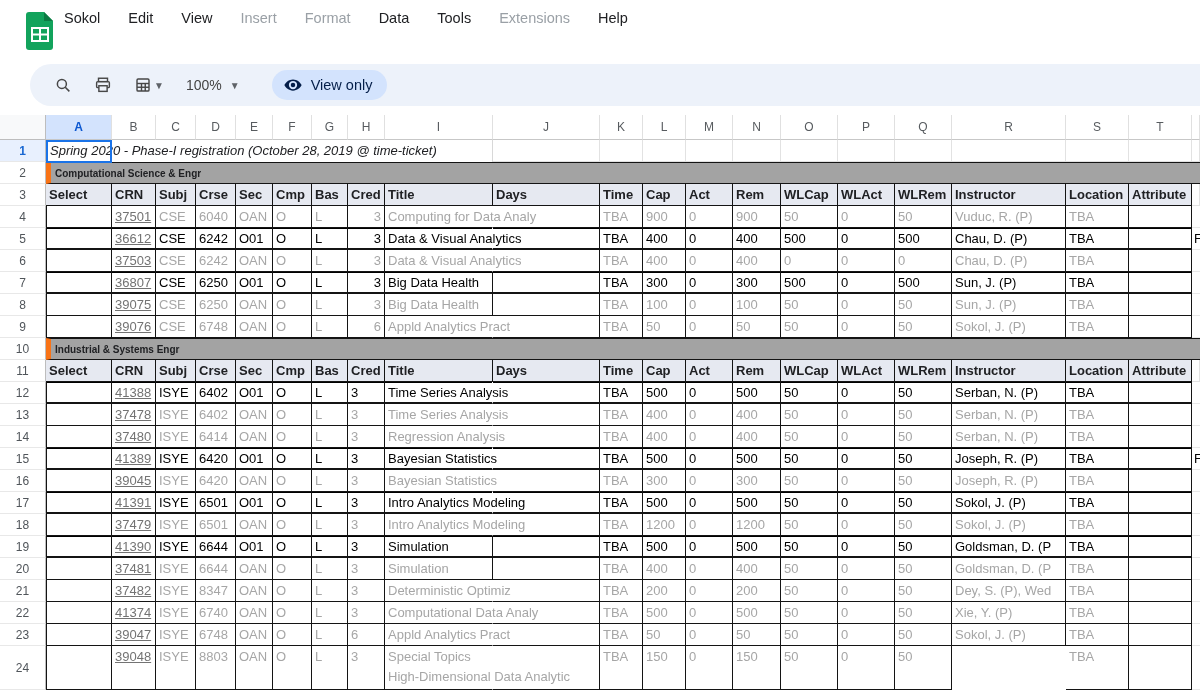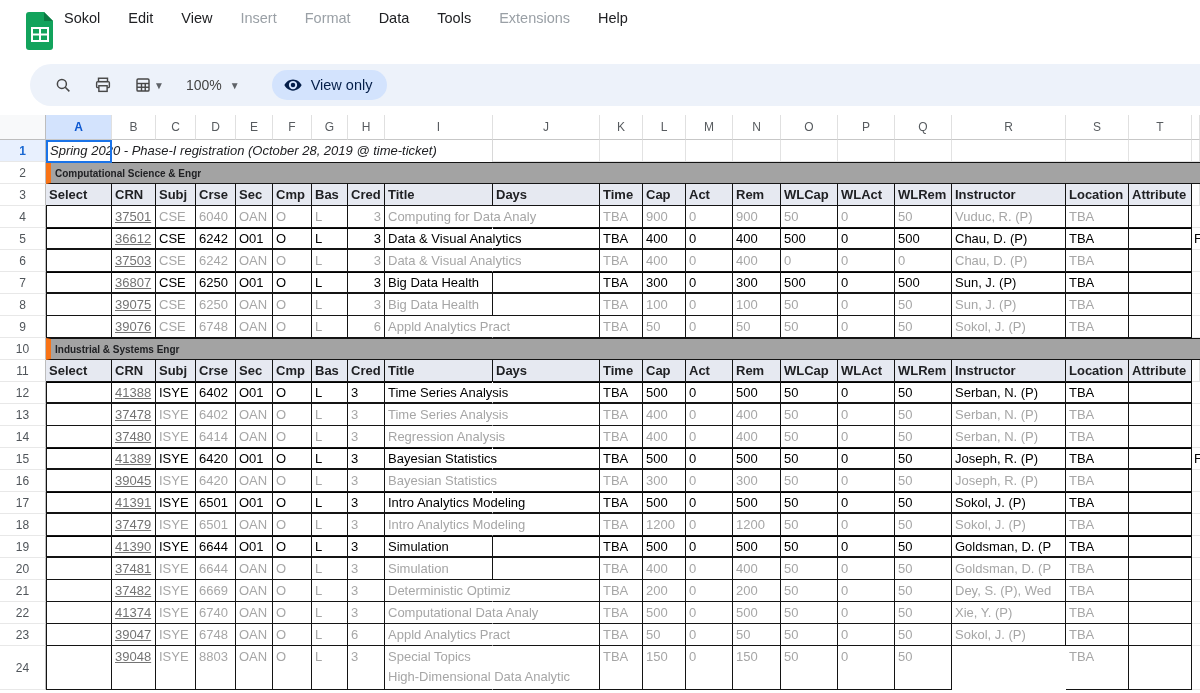--- a/index.html
+++ b/index.html
@@ -619,21 +619,21 @@
         <div class="cell instructor" style="width: 114px;">Goldsman, D. (P</div>
         <div class="cell location" style="width: 63px;">TBA</div>
         <div class="cell attribute" style="width: 63px;"></div>
         <div class="edge" style="width: 8px; color: rgb(166, 166, 166);"></div>
       </div>
       <div class="row dim">
         <div class="gut">21</div>
         <div class="cell select first" style="width: 66px;"></div>
         <div class="cell crn" style="width: 44px;"><span class="crn-link">37482</span></div>
         <div class="cell subj" style="width: 40px;">ISYE</div>
-        <div class="cell crse" style="width: 40px;">6669</div>
+        <div class="cell crse" style="width: 40px;">8347</div>
         <div class="cell sec" style="width: 37px;">OAN</div>
         <div class="cell cmp" style="width: 39px;">O</div>
         <div class="cell bas" style="width: 36px;">L</div>
         <div class="cell cred" style="width: 37px;">3</div>
         <div class="cell title noclip" style="width: 108px;">
           <span>Deterministic Optimiz</span>
         </div>
         <div class="cell days" style="width: 107px;"></div>
         <div class="cell time" style="width: 43px;">TBA</div>
         <div class="cell cap" style="width: 43px;">200</div>

